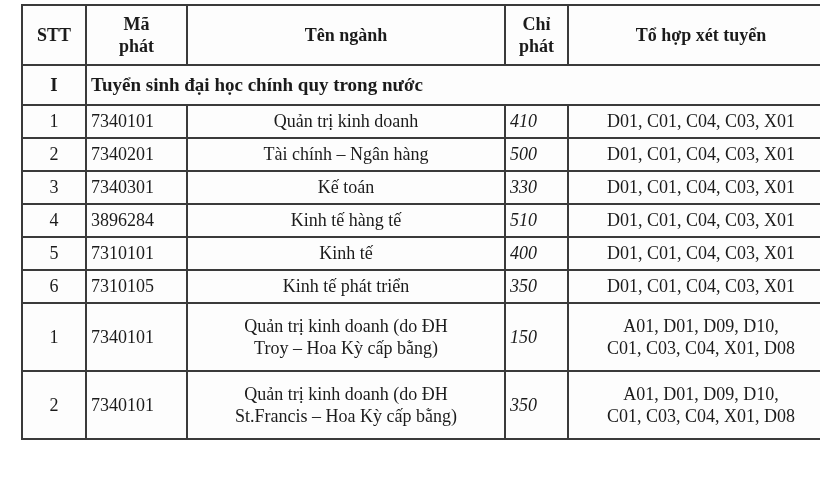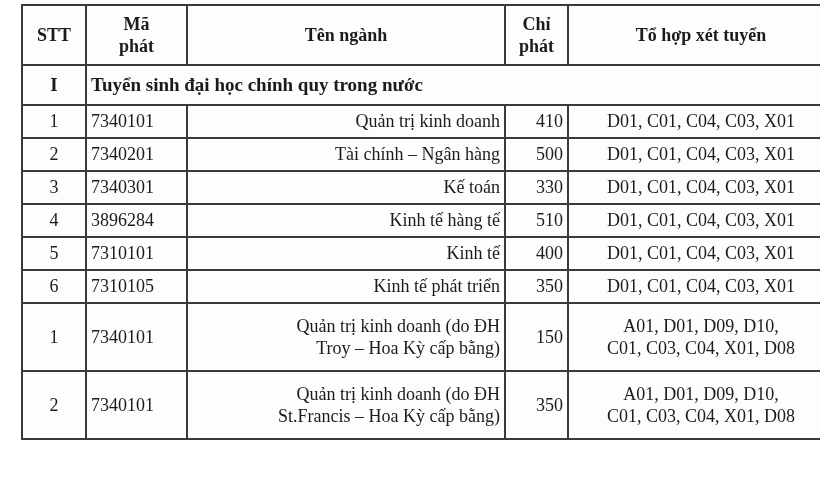--- a/index.html
+++ b/index.html
@@ -39,22 +39,22 @@
     text-align: center;
     white-space: pre-line;
     font-size: 18px;
   }
   tr.data-row { height: 33px; }
   tr.data-row.tall { height: 68px; }
   tr.section-row { height: 40px; }
   tr.section-row td { font-weight: bold; font-size: 19px; }
   .c-stt   { text-align: center; }
   .c-code  { text-align: left; }
-  .c-name  { text-align: right; padding-left: 9px; white-space: pre-line; }
-  .c-quota { text-align: right; }
+  .c-name  { text-align: center; padding-left: 9px; white-space: pre-line; }
+  .c-quota { text-align: left; font-style: italic; }
   .c-combo { text-align: center; white-space: pre-line; margin-top: 8px; }
   .c-title { text-align: left; padding-left: 12px; font-family: Liberation Serif, serif; }
 </style>
 </head>
 <body>
 
 <div class="page">
   <table class="quota-table">
     <colgroup>
       <col style="width:64px">

